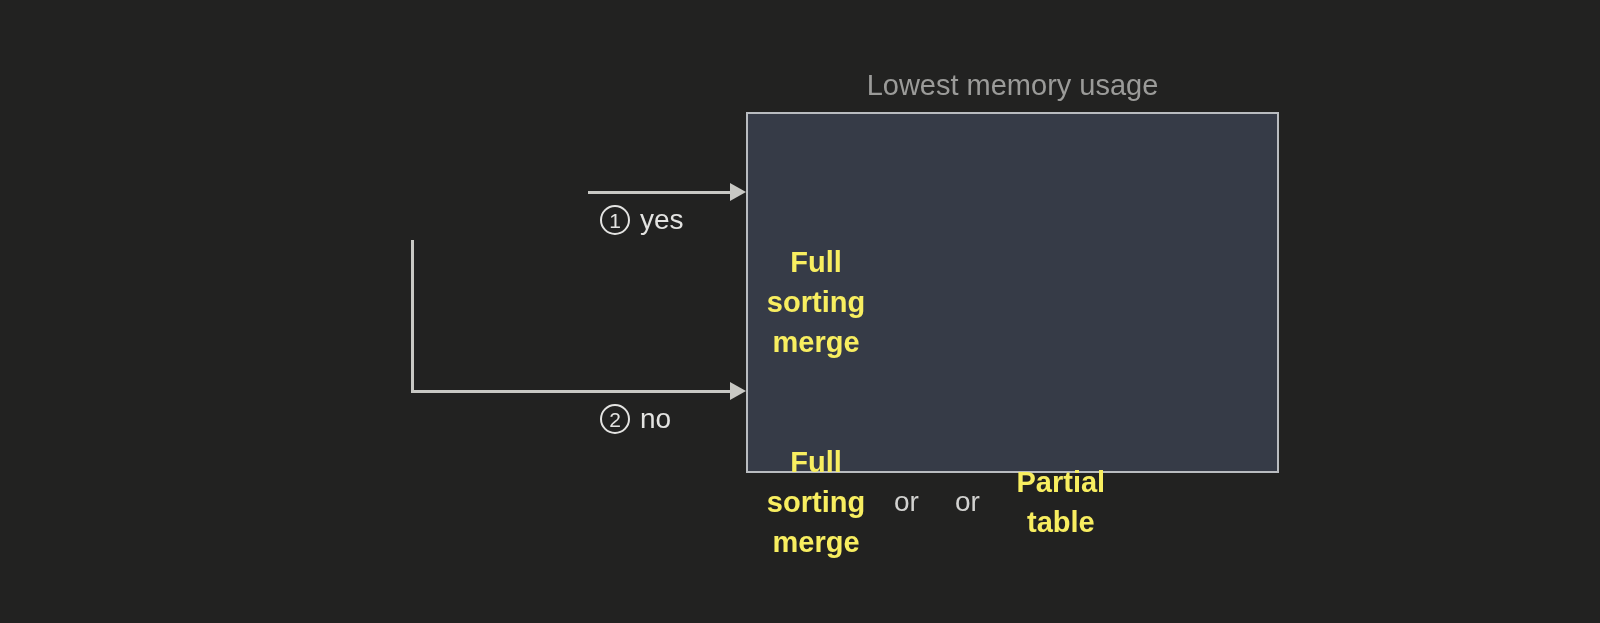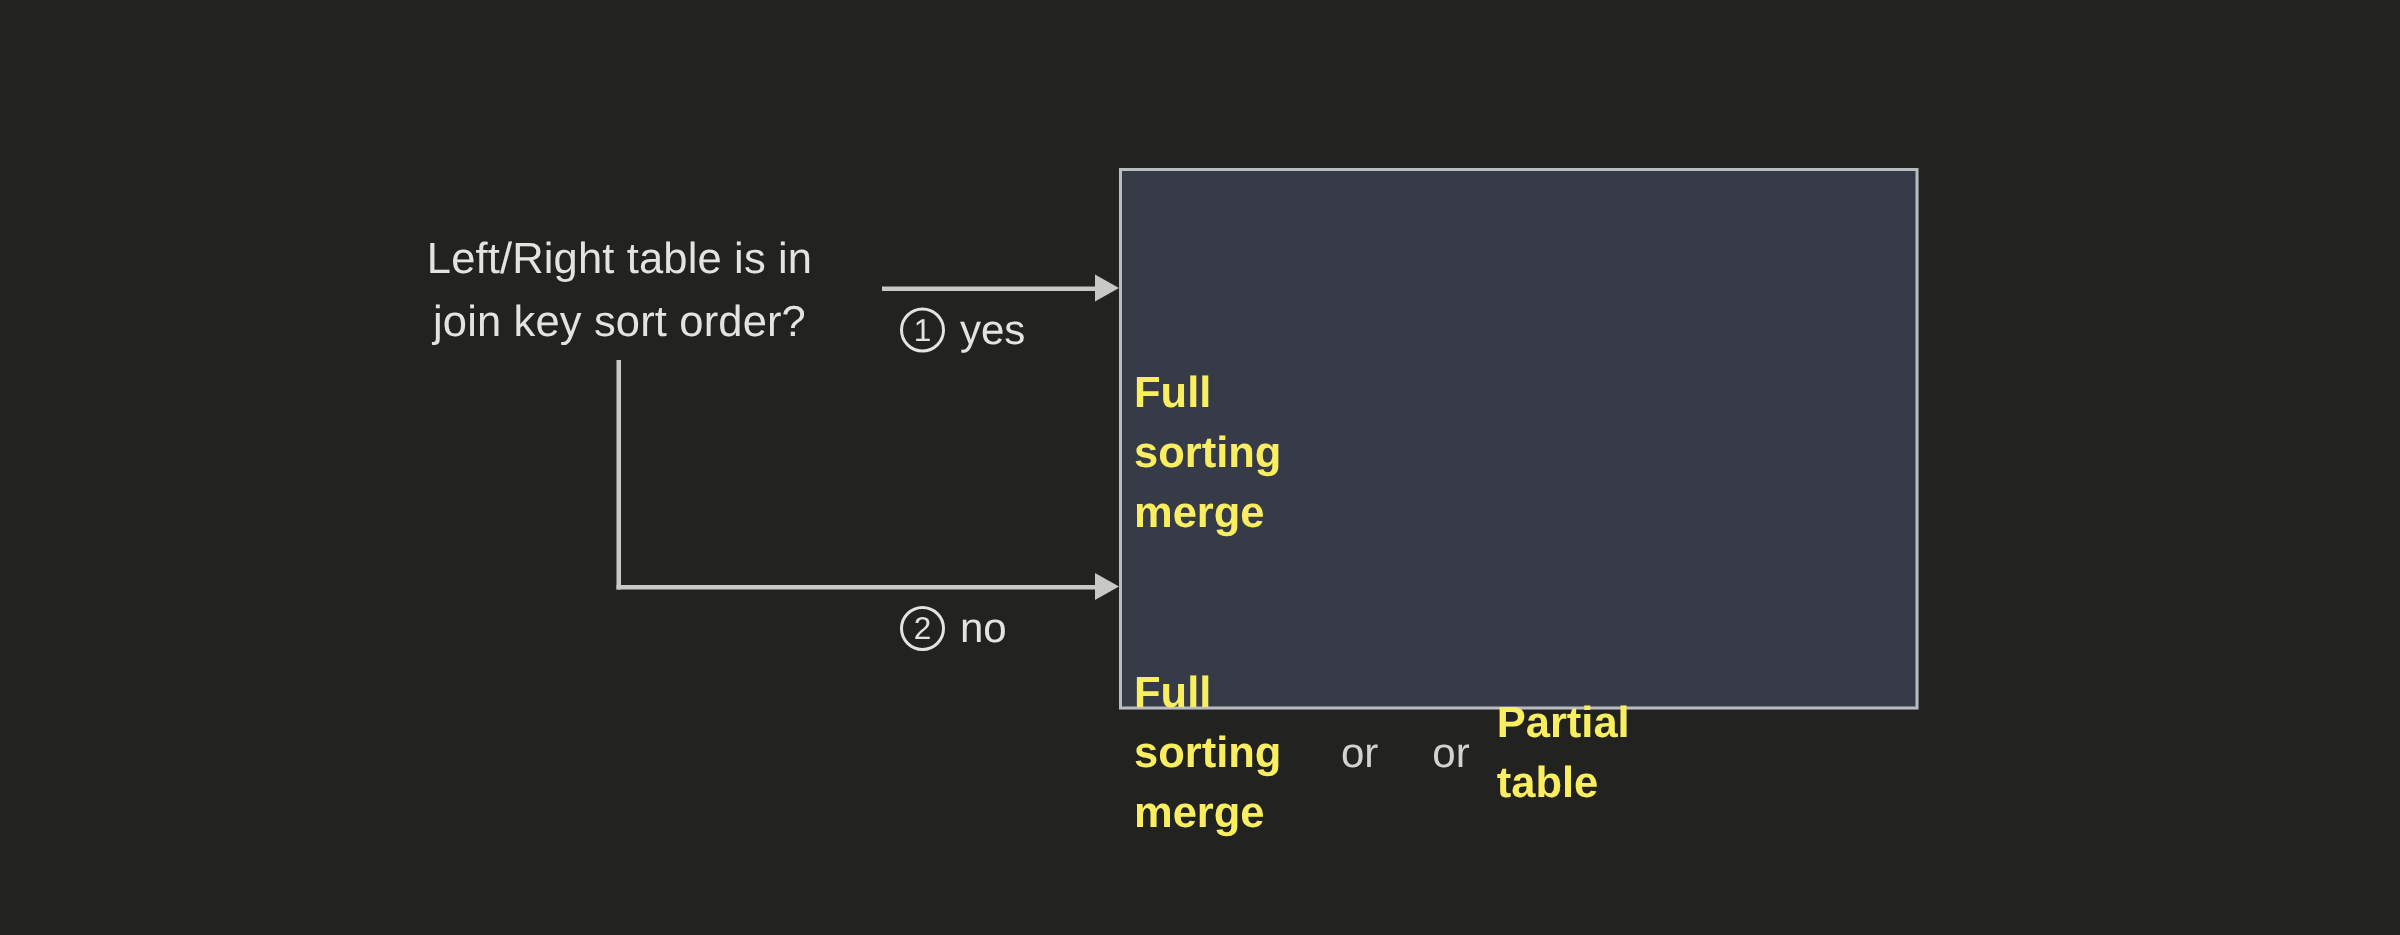--- a/index.html
+++ b/index.html
@@ -117,59 +117,59 @@
     top: 328px;
     padding-left: 8px;
     padding-right: 6px;
   }
 
   .opt {
     color: #f8ee60;
     font-weight: bold;
     font-size: 29px;
     line-height: 40px;
+    text-align: center;
     white-space: pre-line;
   }
   .or {
     color: #d2d2d0;
     font-size: 28px;
     line-height: 34px;
     padding: 0 18px;
     white-space: nowrap;
   }
   .opt-0 { width: 120px; }
   .opt-1 { width: 120px; }
   .opt-2 { width: 118px; }
   .opt-3 { width: 126px; }
 </style>
 </head>
 <body>
 
 <div id="canvas">
 
-  <div class="question">Left/Right table is in
-join key sort order?</div>
 
   <div class="hline" style="left:588px; top:191px; width:145px;"></div>
   <div class="arrowhead" style="left:730px; top:183px;"></div>
 
   <div class="vline" style="left:411px; top:240px; height:153px;"></div>
   <div class="hline" style="left:411px; top:390px; width:322px;"></div>
   <div class="arrowhead" style="left:730px; top:382px;"></div>
 
   <div class="branch-label" style="left:600px; top:203px;">
     <span class="circle-num">1</span>
     <span>yes</span>
   </div>
 
   <div class="branch-label" style="left:600px; top:402px;">
     <span class="circle-num">2</span>
     <span>no</span>
   </div>
 
+  <div class="caption top">Lowest memory usage</div>
 
   <div class="outcome-box">
 
     <div class="row row-top">
       <span class="opt opt-0">Full
 sorting
 merge</span>
     </div>
 
     <div class="row row-bottom">

